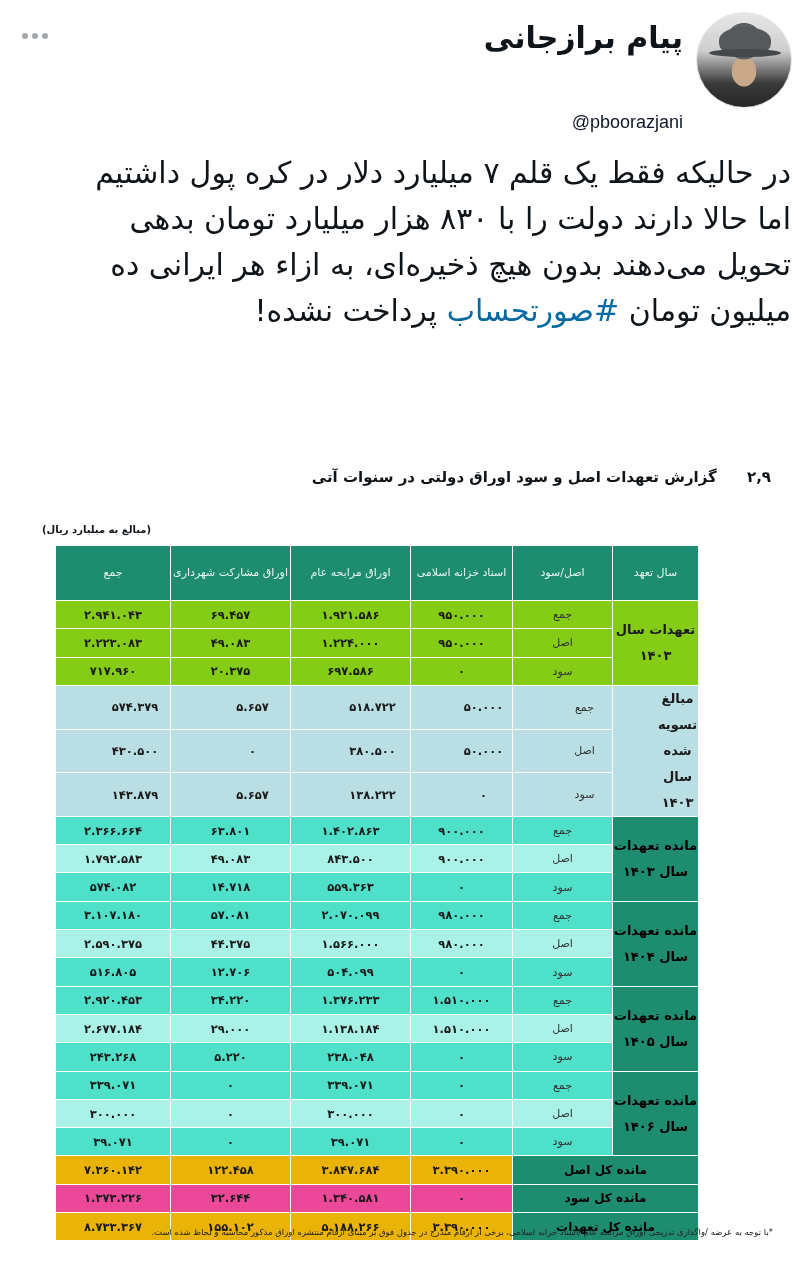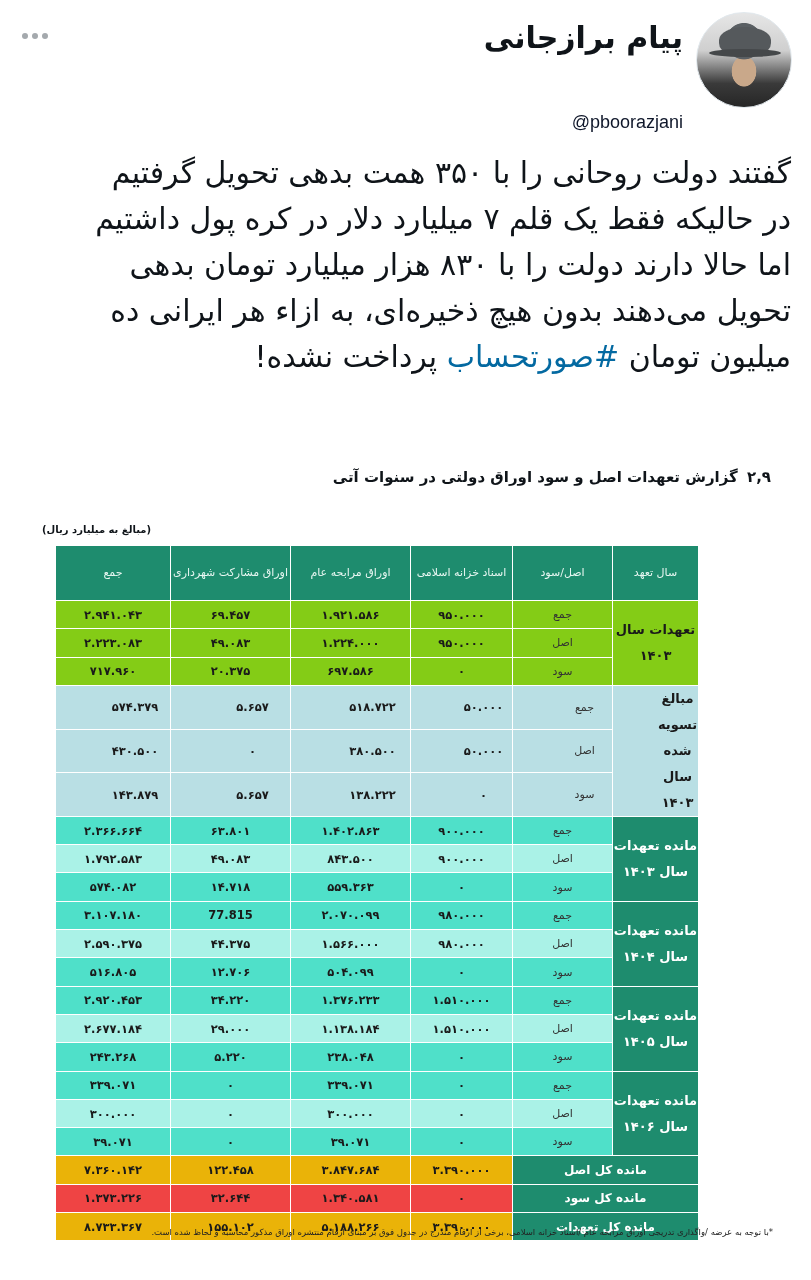--- a/index.html
+++ b/index.html
@@ -17,36 +17,36 @@
   .avatar .hat { position: absolute; left: 22px; top: 14px; width: 52px; height: 26px; background: #55595c; border-radius: 50% 50% 10px 10px; }
   .avatar .brim { position: absolute; left: 12px; top: 36px; width: 72px; height: 8px; background: #45484a; border-radius: 50%; }
   .display-name { position: absolute; right: 128px; top: 20px; font-size: 30px; font-weight: bold; direction: rtl; }
   .handle { position: absolute; right: 128px; top: 64px; font-size: 18px; color: #0f172a; font-family: "Liberation Sans", sans-serif; margin-top: 48px; }
 
   .tweet-text { position: absolute; top: 150px; right: 20px; width: 775px; direction: rtl; text-align: right;
                 font-size: 30px; line-height: 46px; color: #0f1419; }
   .hashtag { color: #0369a1; cursor: pointer; }
 
   .doc-title { position: absolute; top: 468px; right: 40px; direction: rtl; font-size: 15px; font-weight: bold; }
-  .doc-title .num { margin-left: 4px; }
+  .doc-title .num { margin-left: 25px; }
   .unit-note { position: absolute; top: 524px; left: 42px; direction: rtl; font-size: 10px; font-weight: bold; }
 
   .tbl { position: absolute; left: 55px; top: 545px; width: 643px; border-collapse: collapse; direction: rtl; table-layout: fixed; }
   .tbl th { background: #1e8c6e; color: #e8f7f2; font-weight: normal; font-size: 11px; height: 55px; border: 1px solid #ffffff; line-height: 18px; }
   .tbl td { height: 28.3px; border: 1px solid #ffffff; text-align: center; font-size: 11.5px; font-weight: bold; color: #1a1a1a; font-family: "DejaVu Sans", sans-serif; }
   .tbl td.type { font-weight: normal; font-size: 11px; color: #333; }
   .tbl td.grp { font-size: 13px; font-weight: bold; line-height: 26px; margin-top: 19px; }
   .g-light1 td { background: #84cc16; }
   .g-light2 td { background: #b9dfe4; padding-left: 44px; }
   .g-aqua.a td { background: #4fe0c9; }
   .g-aqua.b td { background: #aaf2e7; }
-  td.grp-dark { background: #1e8c6e !important; color: #ffffff; font-size: 12.5px; }
+  td.grp-dark { background: #1e8c6e !important; color: #000000; font-size: 12.5px; }
   .tot.a td { background: #eab308; }
-  .tot.b td { background: #ef4444; }
-  td.tot-label { background: #1e8c6e !important; color: #ffffff; font-size: 12px; }
+  .tot.b td { background: #ec4899; }
+  td.tot-label { background: #1e8c6e !important; color: #000000; font-size: 12px; }
 
   .footnote { position: absolute; top: 1227px; right: 38px; direction: rtl; font-size: 8.5px; font-weight: normal; color: #222; text-align: right; }
 </style>
 </head>
 <body>
 
 <div class="tweet-header">
   <div class="more-btn">
     <span></span>
     <span></span>
@@ -54,21 +54,20 @@
   </div>
   <div class="avatar">
     <div class="hat"></div>
     <div class="brim"></div>
   </div>
   <div class="display-name">پیام برازجانی</div>
   <div class="handle">@pboorazjani</div>
 </div>
 
 <div class="tweet-text">
-  <div>گفتند دولت روحانی را با ۳۵۰ همت بدهی تحویل گرفتیم</div>
   <div>در حالیکه فقط یک قلم ۷ میلیارد دلار در کره پول داشتیم</div>
   <div>اما حالا دارند دولت را با ۸۳۰ هزار میلیارد تومان بدهی</div>
   <div>تحویل می‌دهند بدون هیچ ذخیره‌ای، به ازاء هر ایرانی ده</div>
   <div><span>میلیون تومان </span><span class="hashtag">#صورتحساب</span><span> پرداخت نشده!</span></div>
 </div>
 
 <div class="doc-title">
   <span class="num">۲,۹</span>
   <span>گزارش تعهدات اصل و سود اوراق دولتی در سنوات آتی</span>
 </div>
@@ -171,21 +170,21 @@
         <td>۵۷۴.۰۸۲</td>
       </tr>
       <tr class="g-aqua a">
         <td rowspan="3" class="grp grp-dark">
           <div>مانده تعهدات</div>
           <div>سال ۱۴۰۴</div>
         </td>
         <td class="type">جمع</td>
         <td>۹۸۰.۰۰۰</td>
         <td>۲.۰۷۰.۰۹۹</td>
-        <td>77.815</td>
+        <td>۵۷.۰۸۱</td>
         <td>۳.۱۰۷.۱۸۰</td>
       </tr>
       <tr class="g-aqua b">
         <td class="type">اصل</td>
         <td>۹۸۰.۰۰۰</td>
         <td>۱.۵۶۶.۰۰۰</td>
         <td>۴۴.۳۷۵</td>
         <td>۲.۵۹۰.۳۷۵</td>
       </tr>
       <tr class="g-aqua a">

